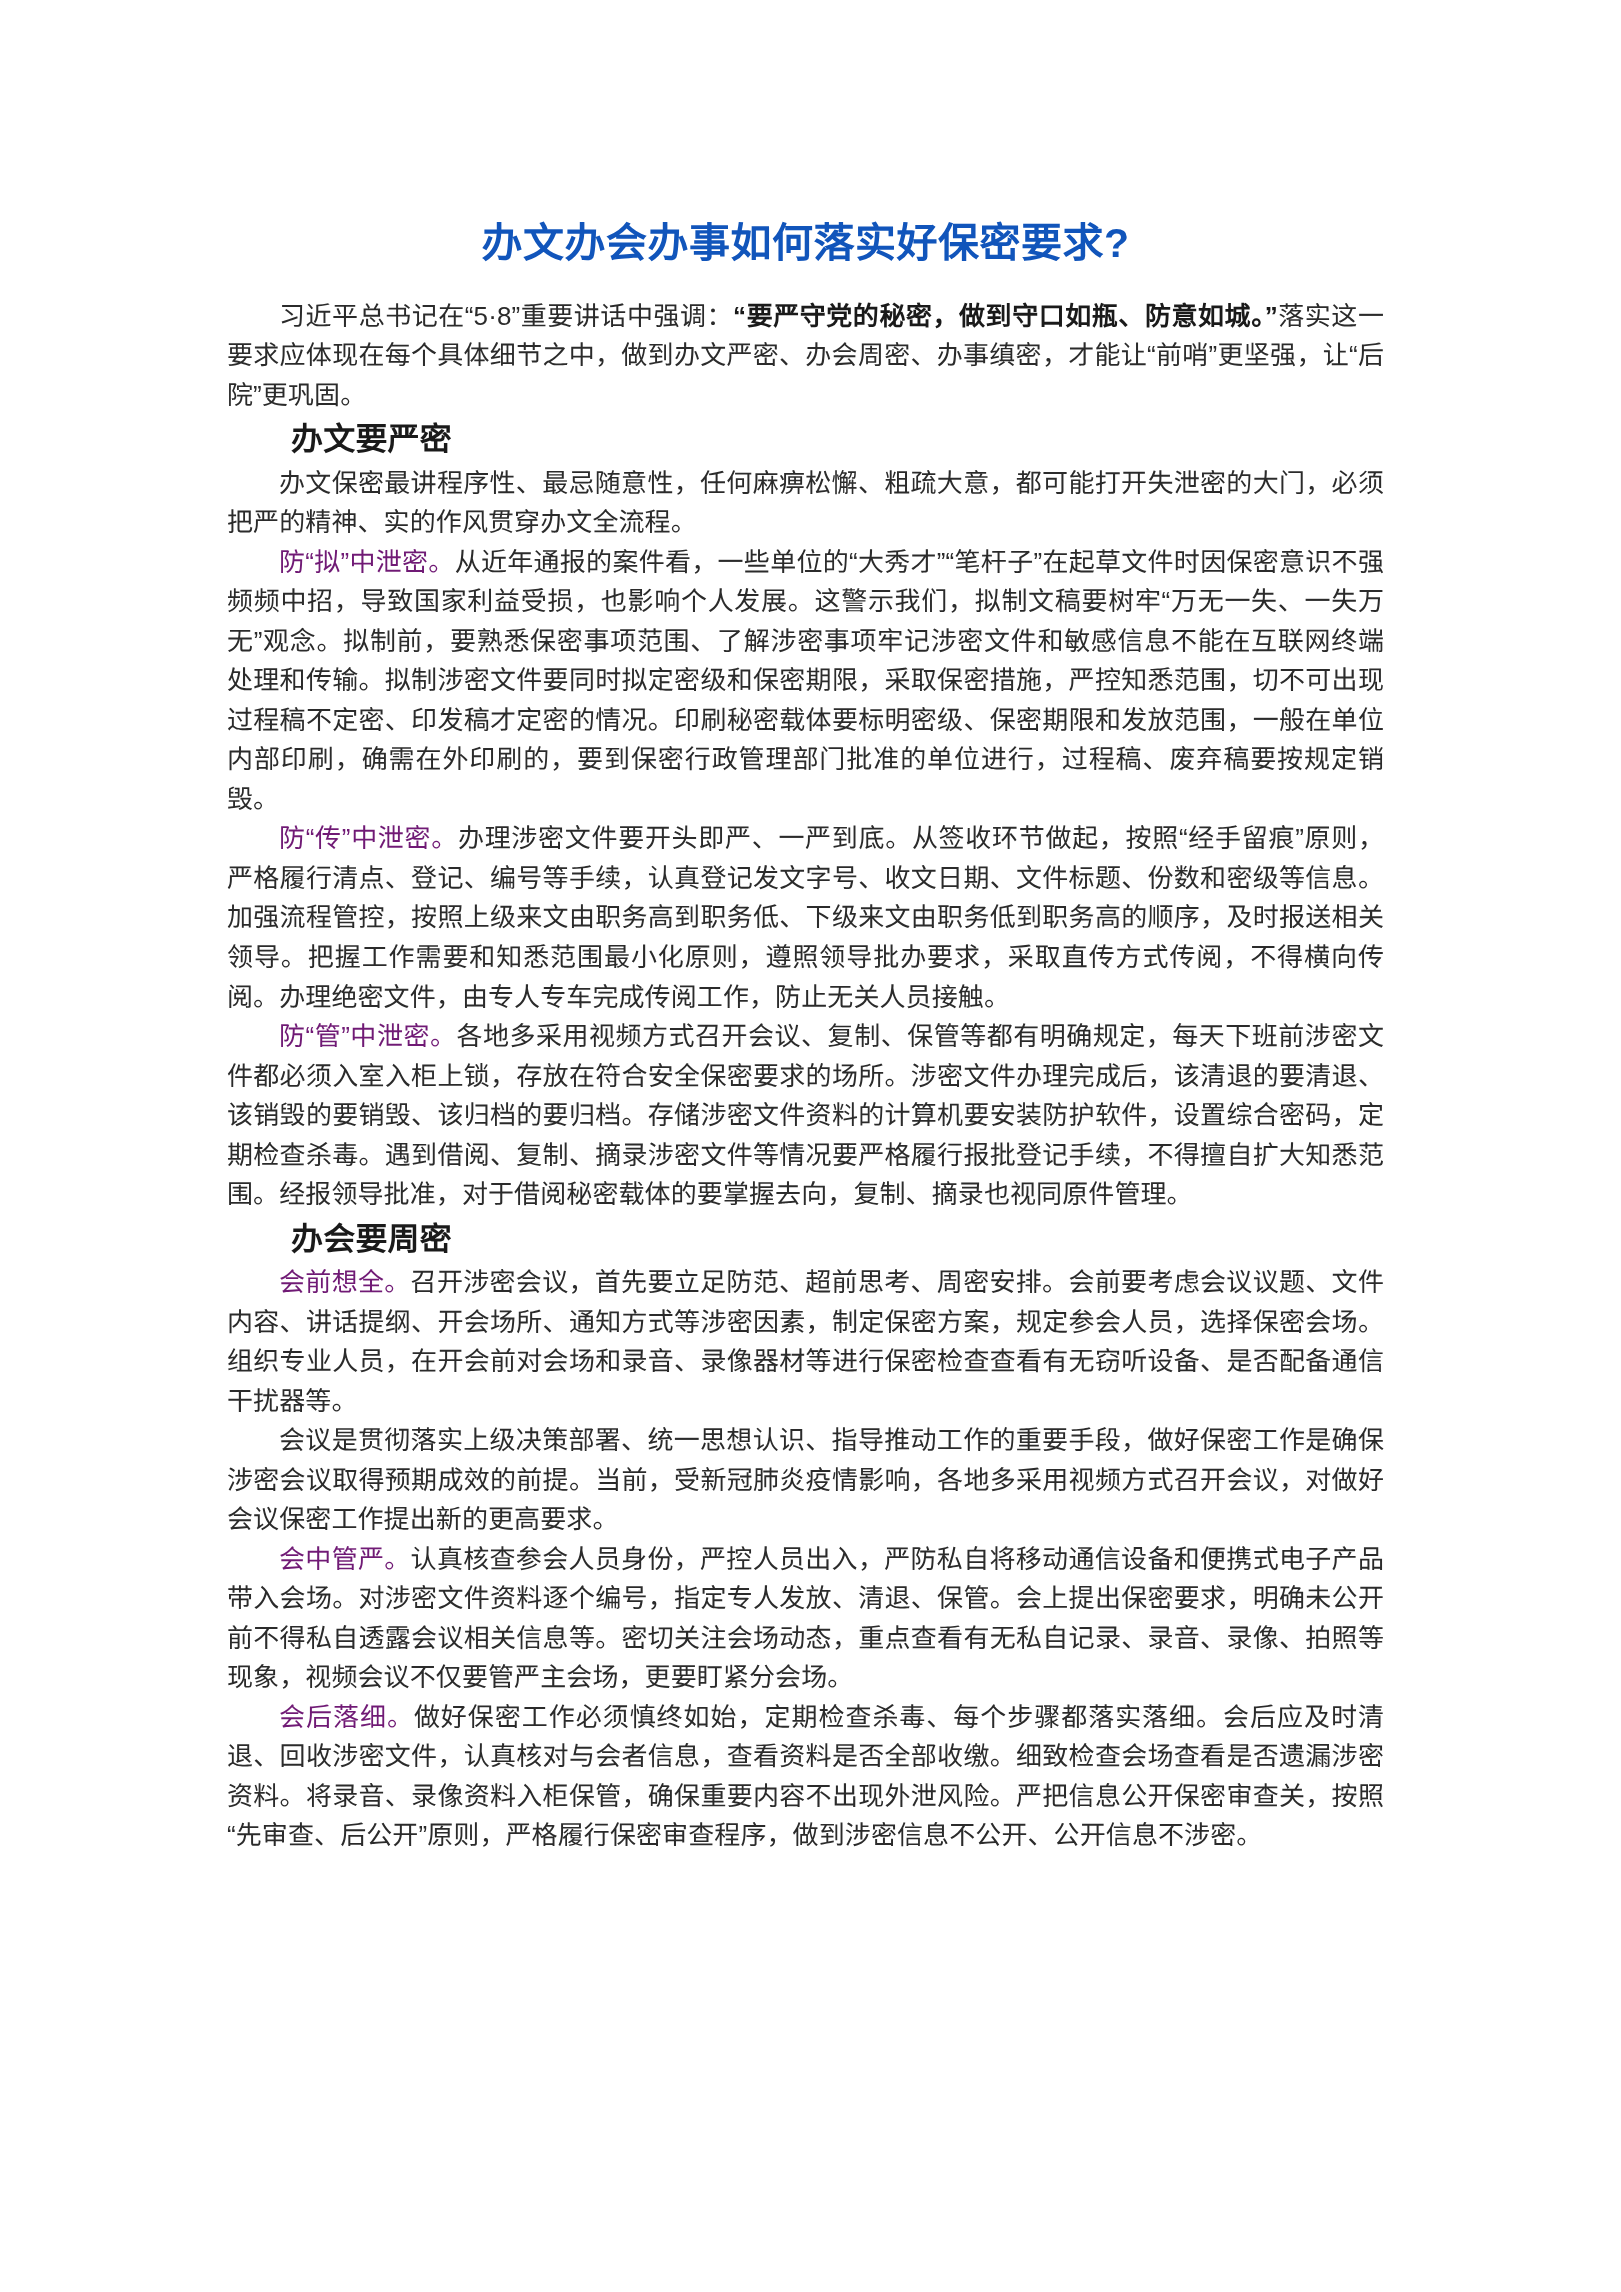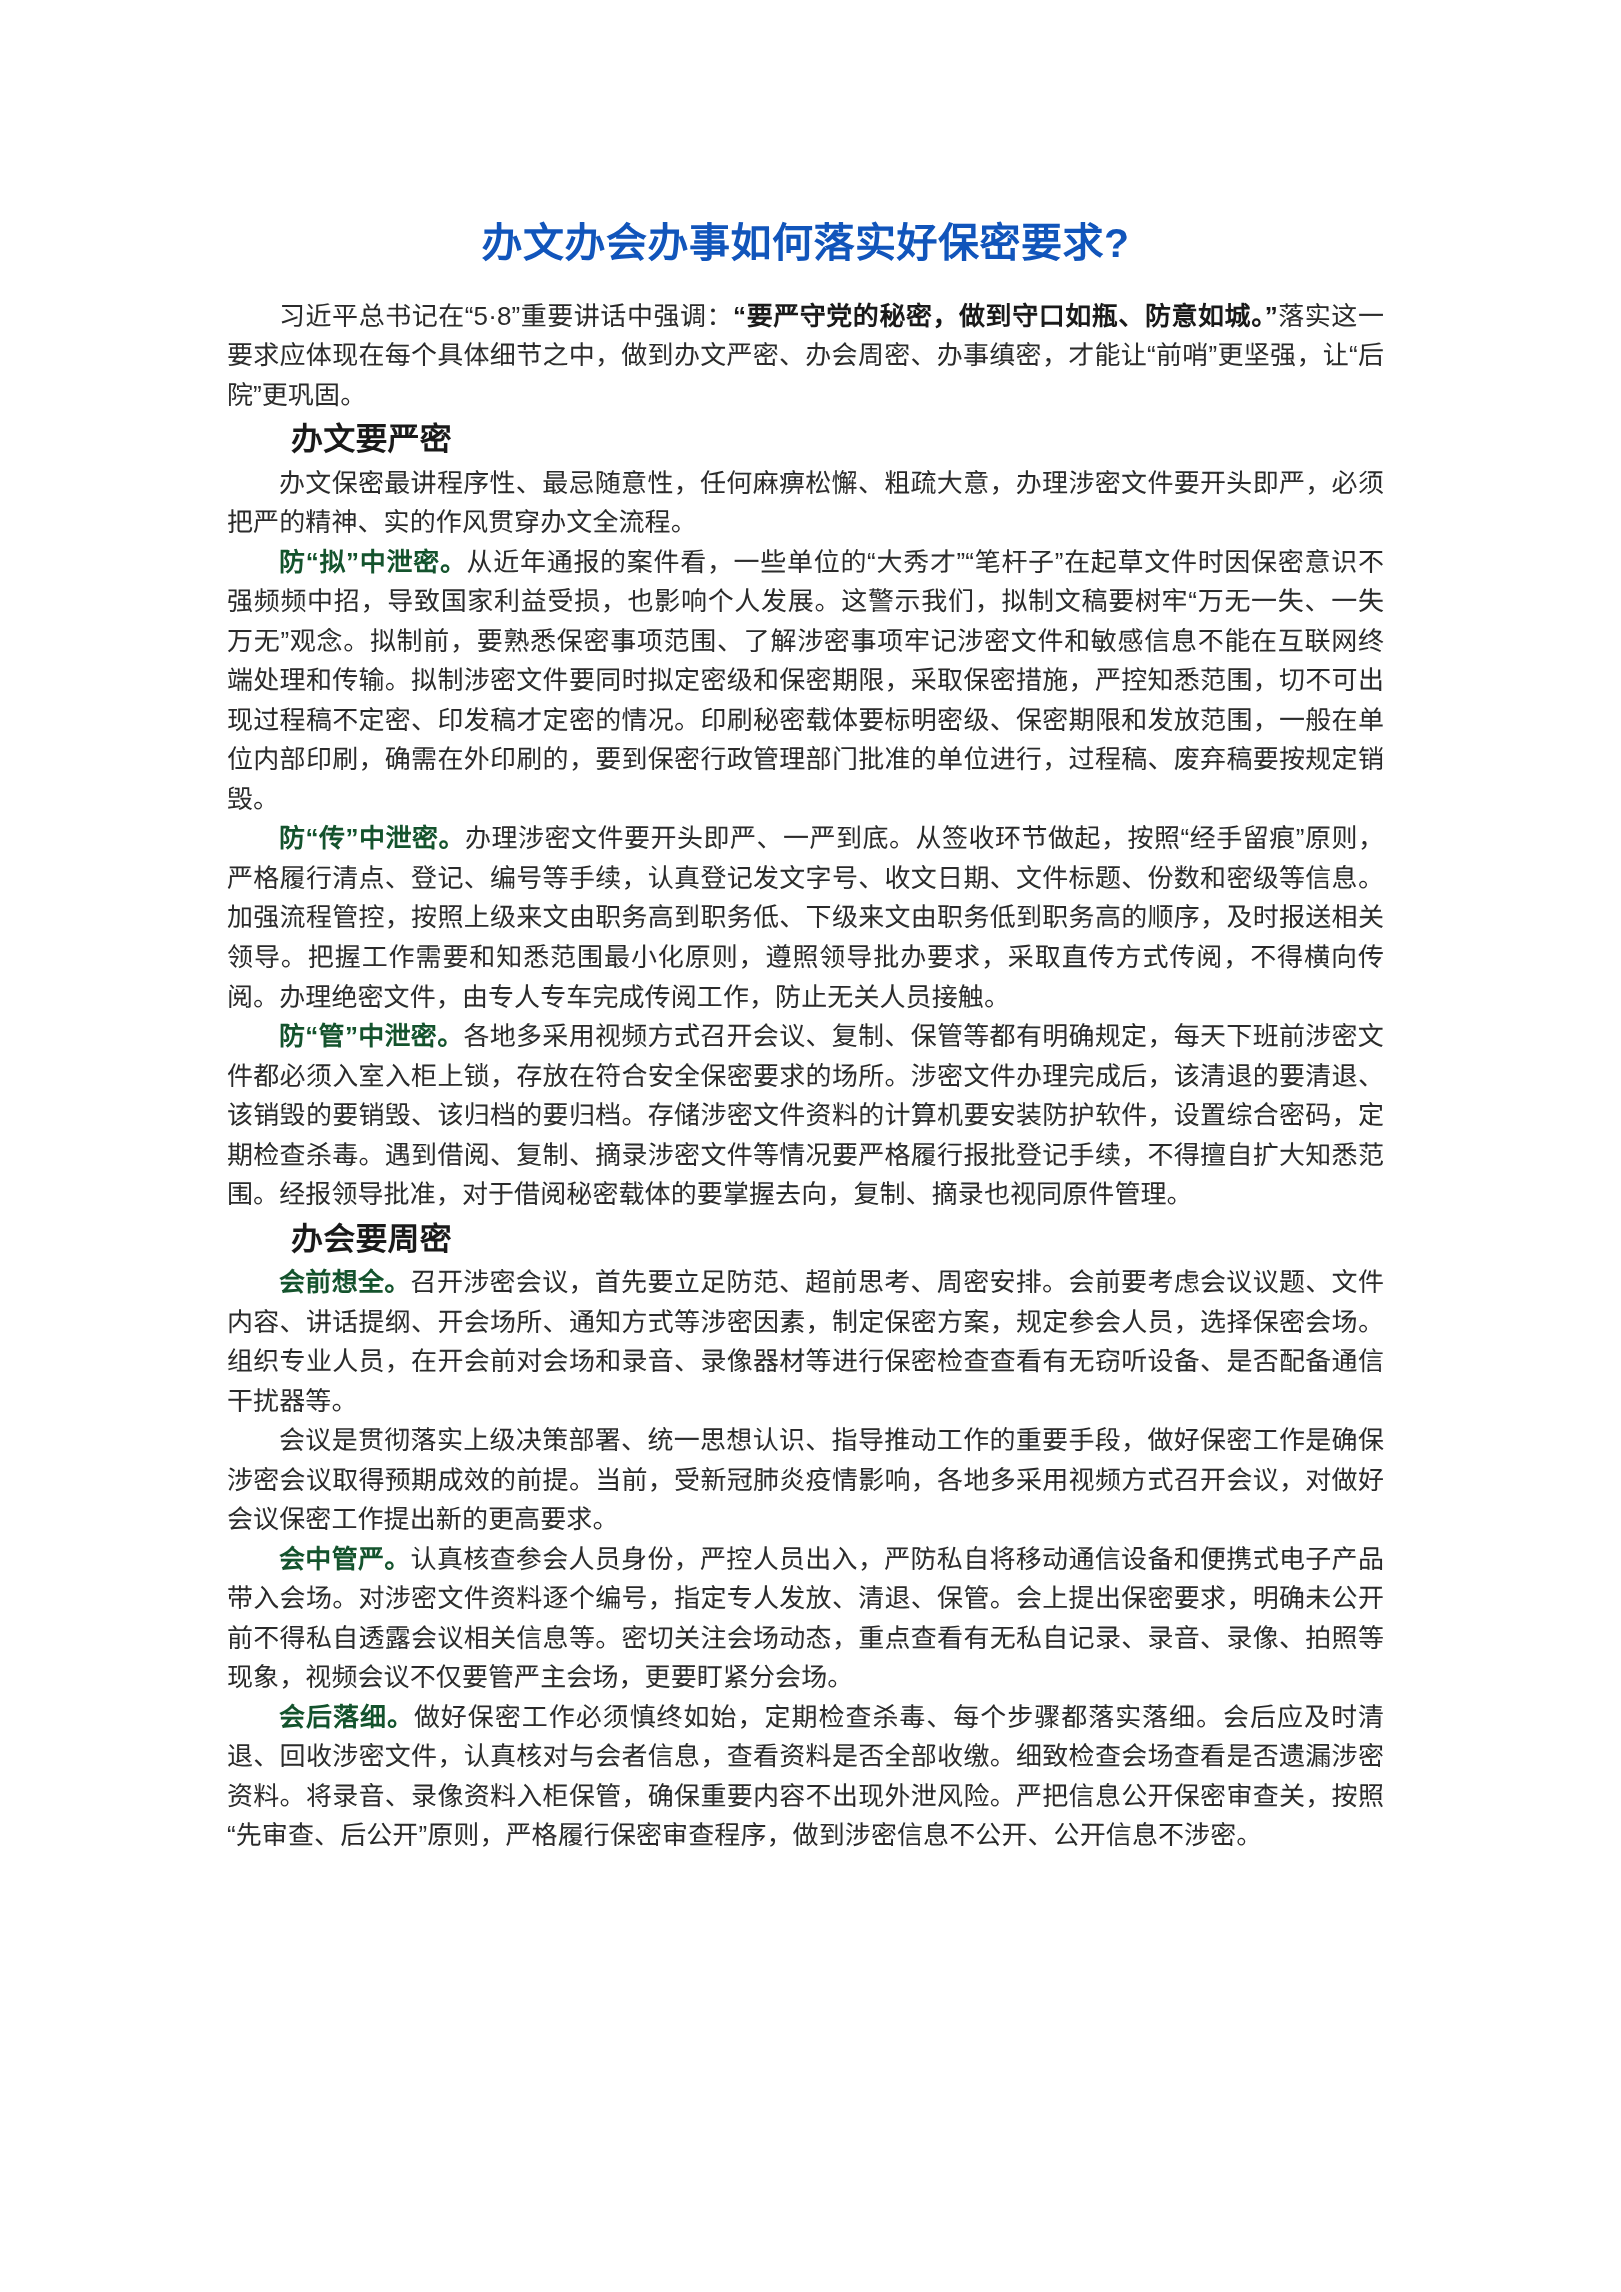--- a/index.html
+++ b/index.html
@@ -52,41 +52,41 @@
   .subhead {
     margin: 0;
     font-size: 32px;
     line-height: 1.52;
     font-weight: bold;
     text-indent: 2em;
     letter-spacing: 0.2px;
     color: #1a1a1a;
   }
   .lead {
-    font-weight: bold;
-    color: #14532d;
+    font-weight: normal;
+    color: #701a75;
   }
   .emph {
     font-weight: bold;
     color: #1a1a1a;
   }
 </style>
 </head>
 <body>
 
 <div class="page">
   <div class="content">
 
     <h1 class="doc-title">办文办会办事如何落实好保密要求?</h1>
 
     <p class="para"><span>习近平总书记在“5·8”重要讲话中强调：</span><span class="emph">“要严守党的秘密，做到守口如瓶、防意如城。”</span><span>落实这一要求应体现在每个具体细节之中，做到办文严密、办会周密、办事缜密，才能让“前哨”更坚强，让“后院”更巩固。</span></p>
 
     <p class="subhead">办文要严密</p>
 
-    <p class="para"><span>办文保密最讲程序性、最忌随意性，任何麻痹松懈、粗疏大意，办理涉密文件要开头即严，必须把严的精神、实的作风贯穿办文全流程。</span></p>
+    <p class="para"><span>办文保密最讲程序性、最忌随意性，任何麻痹松懈、粗疏大意，都可能打开失泄密的大门，必须把严的精神、实的作风贯穿办文全流程。</span></p>
 
     <p class="para"><span class="lead">防“拟”中泄密。</span><span>从近年通报的案件看，一些单位的“大秀才”“笔杆子”在起草文件时因保密意识不强频频中招，导致国家利益受损，也影响个人发展。这警示我们，拟制文稿要树牢“万无一失、一失万无”观念。拟制前，要熟悉保密事项范围、了解涉密事项牢记涉密文件和敏感信息不能在互联网终端处理和传输。拟制涉密文件要同时拟定密级和保密期限，采取保密措施，严控知悉范围，切不可出现过程稿不定密、印发稿才定密的情况。印刷秘密载体要标明密级、保密期限和发放范围，一般在单位内部印刷，确需在外印刷的，要到保密行政管理部门批准的单位进行，过程稿、废弃稿要按规定销毁。</span></p>
 
     <p class="para"><span class="lead">防“传”中泄密。</span><span>办理涉密文件要开头即严、一严到底。从签收环节做起，按照“经手留痕”原则，严格履行清点、登记、编号等手续，认真登记发文字号、收文日期、文件标题、份数和密级等信息。加强流程管控，按照上级来文由职务高到职务低、下级来文由职务低到职务高的顺序，及时报送相关领导。把握工作需要和知悉范围最小化原则，遵照领导批办要求，采取直传方式传阅，不得横向传阅。办理绝密文件，由专人专车完成传阅工作，防止无关人员接触。</span></p>
 
     <p class="para"><span class="lead">防“管”中泄密。</span><span>各地多采用视频方式召开会议、复制、保管等都有明确规定，每天下班前涉密文件都必须入室入柜上锁，存放在符合安全保密要求的场所。涉密文件办理完成后，该清退的要清退、该销毁的要销毁、该归档的要归档。存储涉密文件资料的计算机要安装防护软件，设置综合密码，定期检查杀毒。遇到借阅、复制、摘录涉密文件等情况要严格履行报批登记手续，不得擅自扩大知悉范围。经报领导批准，对于借阅秘密载体的要掌握去向，复制、摘录也视同原件管理。</span></p>
 
     <p class="subhead">办会要周密</p>
 
     <p class="para"><span class="lead">会前想全。</span><span>召开涉密会议，首先要立足防范、超前思考、周密安排。会前要考虑会议议题、文件内容、讲话提纲、开会场所、通知方式等涉密因素，制定保密方案，规定参会人员，选择保密会场。组织专业人员，在开会前对会场和录音、录像器材等进行保密检查查看有无窃听设备、是否配备通信干扰器等。</span></p>

